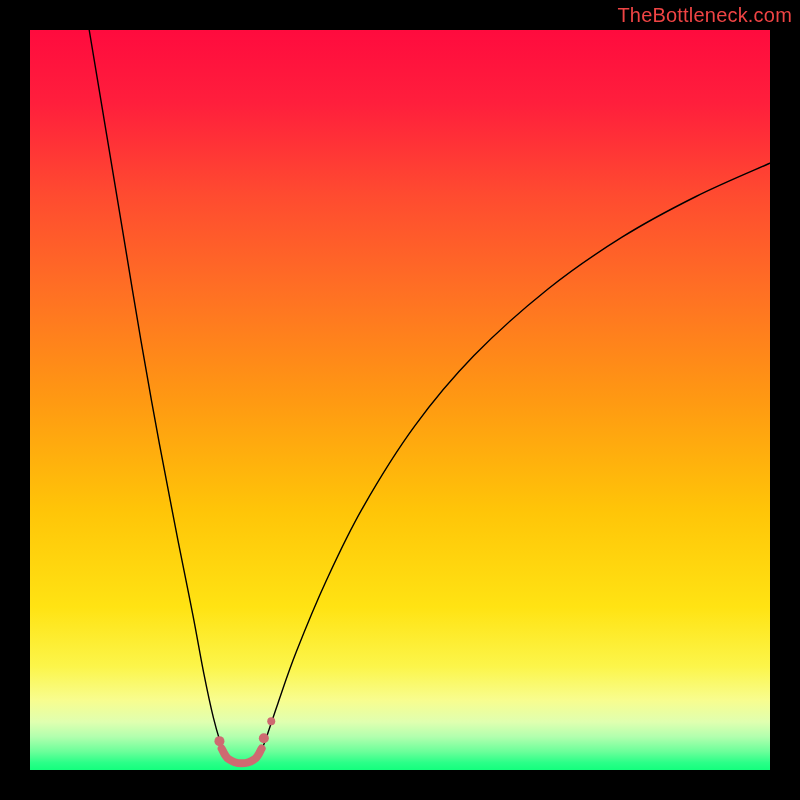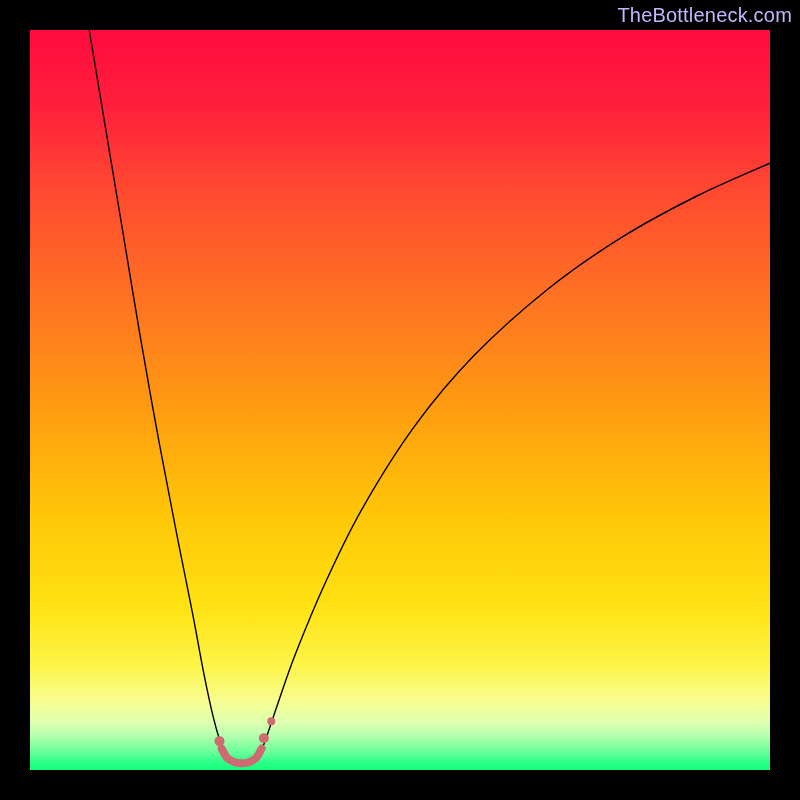--- a/index.html
+++ b/index.html
@@ -31,21 +31,21 @@
     top: 0;
     width: 100%;
     height: 100%;
   }
   .watermark {
     position: absolute;
     top: 4px;
     right: 8px;
     font-family: Arial, Helvetica, sans-serif;
     font-size: 20px;
-    color: #c4b5fd;
+    color: #ef4444;
     letter-spacing: 0.2px;
   }
 </style>
 </head>
 <body>
 
 <div class="watermark">TheBottleneck.com</div>
 
 <div class="frame">
   <svg class="gradient-bg" viewBox="0 0 740 740" preserveAspectRatio="none">

